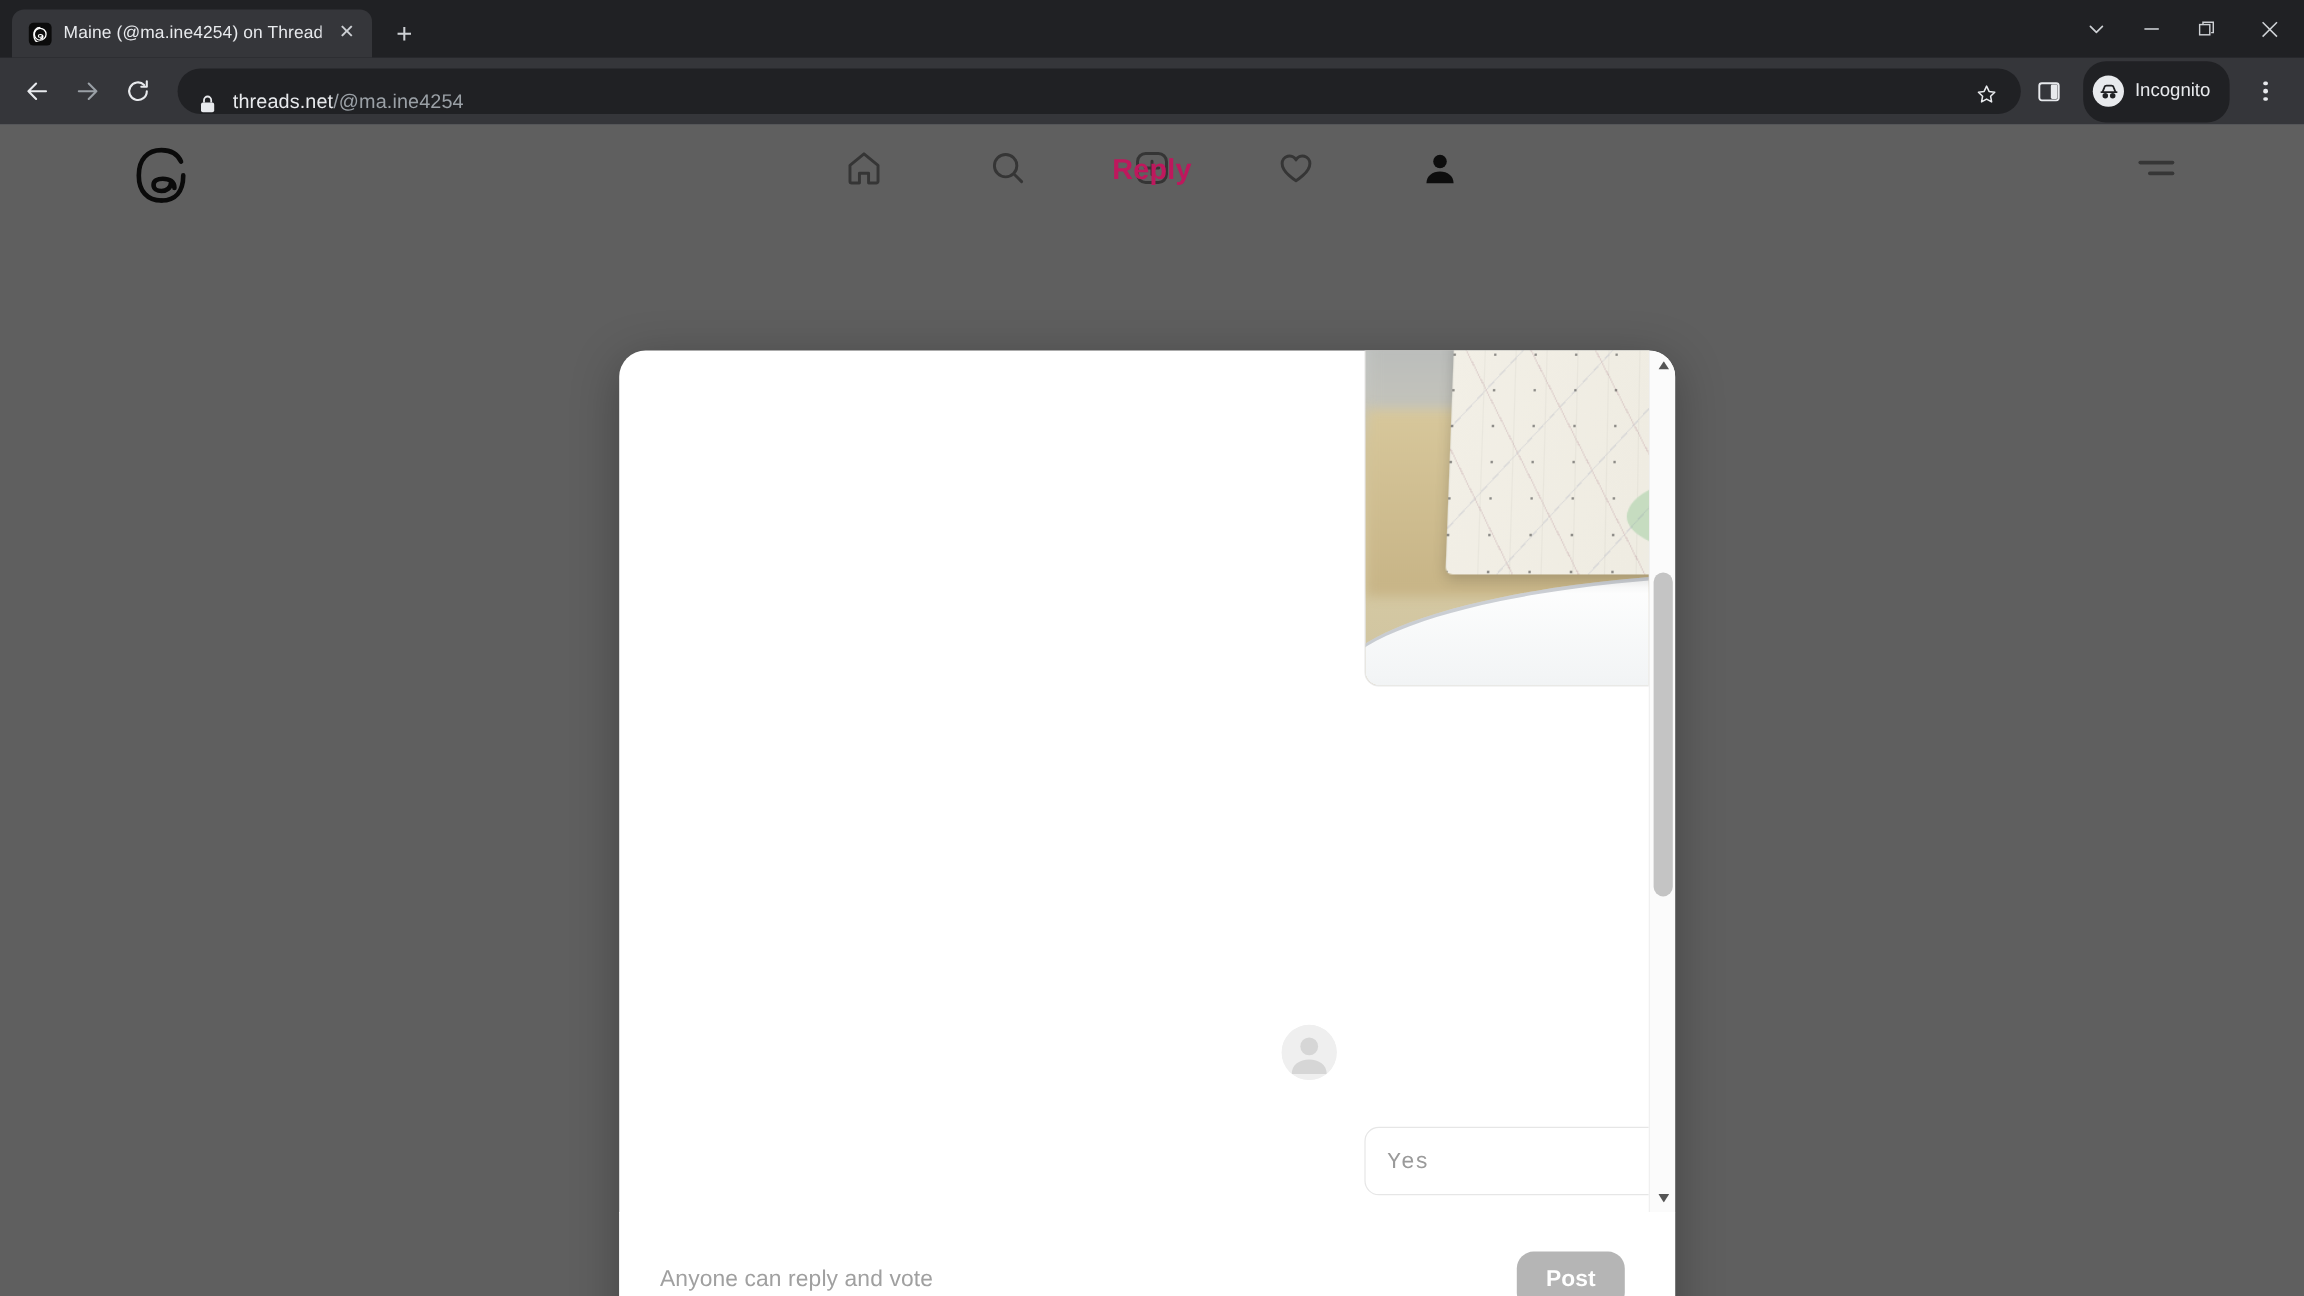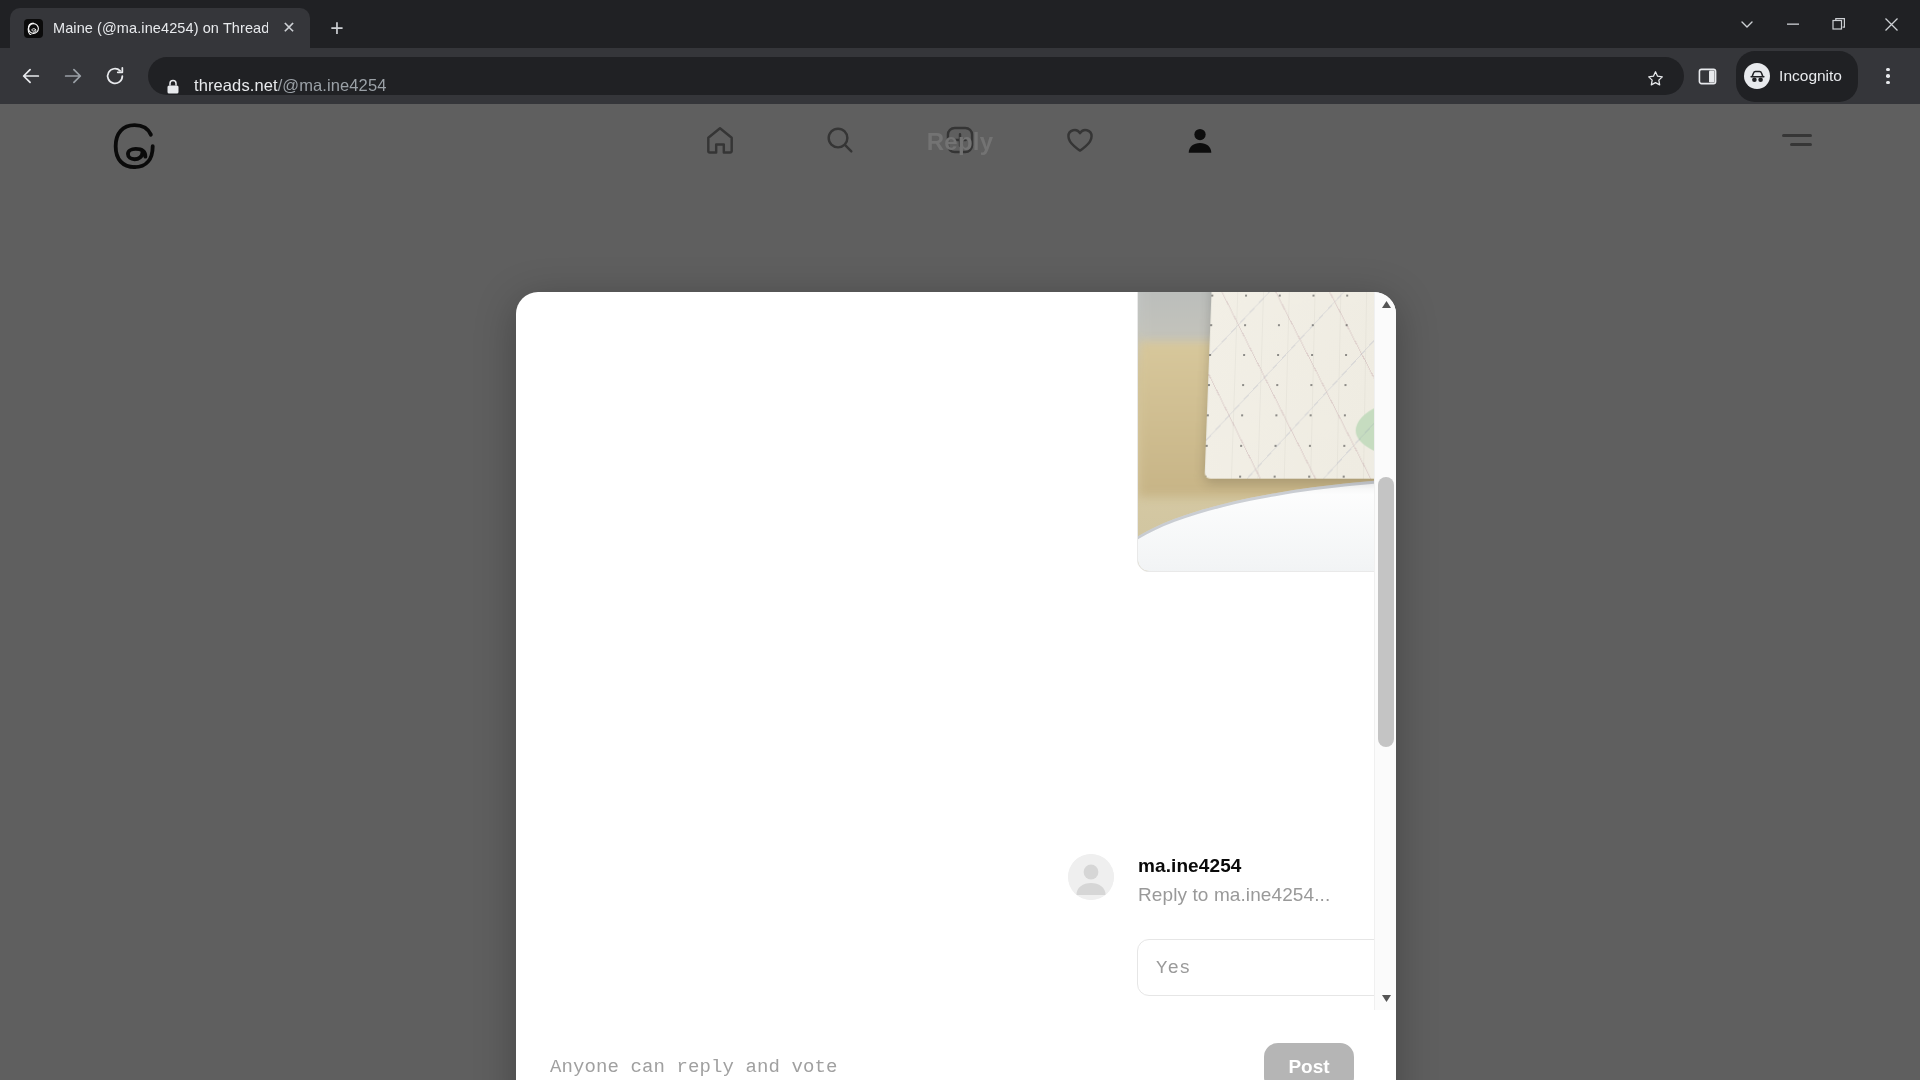--- a/index.html
+++ b/index.html
@@ -227,21 +227,21 @@
     position:absolute; left:3px; width:16px; top:185px; height:270px;
     background:#c4c4c4; border-radius:8px;
   }
 
   
   .modal-footer {
     flex:0 0 auto; height:112px; background:#ffffff;
     display:flex; align-items:center; padding:0 42px 0 34px;
     border-top:1px solid #ffffff;
   }
-  .footer-note { font-size:19px; color:#a0a0a0; letter-spacing:.1px;font-family:Liberation Mono, monospace; }
+  .footer-note { font-size:19px; color:#a0a0a0; letter-spacing:.1px; }
   .post-btn {
     margin-left:auto; width:90px; height:48px; border-radius:14px;
     background:#b5b5b5; color:#ffffff; font-size:19px; font-weight:600;
     display:flex; align-items:center; justify-content:center; border:none;
     font-family:"Liberation Sans", sans-serif;
   }
 </style>
 </head>
 <body>
 
@@ -392,21 +392,21 @@
 
       <div class="hamburger">
           <i></i>
           <i></i>
         </div>
     </div>
 
     <div class="scrim"></div>
 
     <div style="position:absolute;left:50%;transform:translateX(-50%);top:24px;z-index:50;
-                color:#737373;font-size:24px;font-weight:700;letter-spacing:.2px;">Reply</div>
+                color:#be185d;font-size:24px;font-weight:700;letter-spacing:.2px;">Reply</div>
 
     <div class="modal">
 
       <div class="modal-body">
         <div class="scroll-area">
           <div class="compose">
 
             <div class="thread-line"></div>
 
             <div class="attachment">
@@ -425,24 +425,20 @@
               </span>
             </div>
 
             <div class="userrow">
               <span class="avatar">
                 <svg width="46" height="46" viewBox="0 0 46 46">
                   <circle cx="23" cy="23" r="23" fill="#efefef"></circle>
                   <circle cx="23" cy="18" r="7.4" fill="#d6d6d6"></circle>
                   <path d="M8.4 41c0-7.6 6.6-12 14.6-12s14.6 4.4 14.6 12z" fill="#d6d6d6"></path>
                 </svg>
-              </span>
-              <span>
-                <div class="uname">ma.ine4254</div>
-                <div class="placeholder-reply">Reply to ma.ine4254...</div>
               </span>
             </div>
 
             <div class="poll">
               <div class="poll-field">
                 <span>Yes</span>
               </div>
 
             </div>
 

